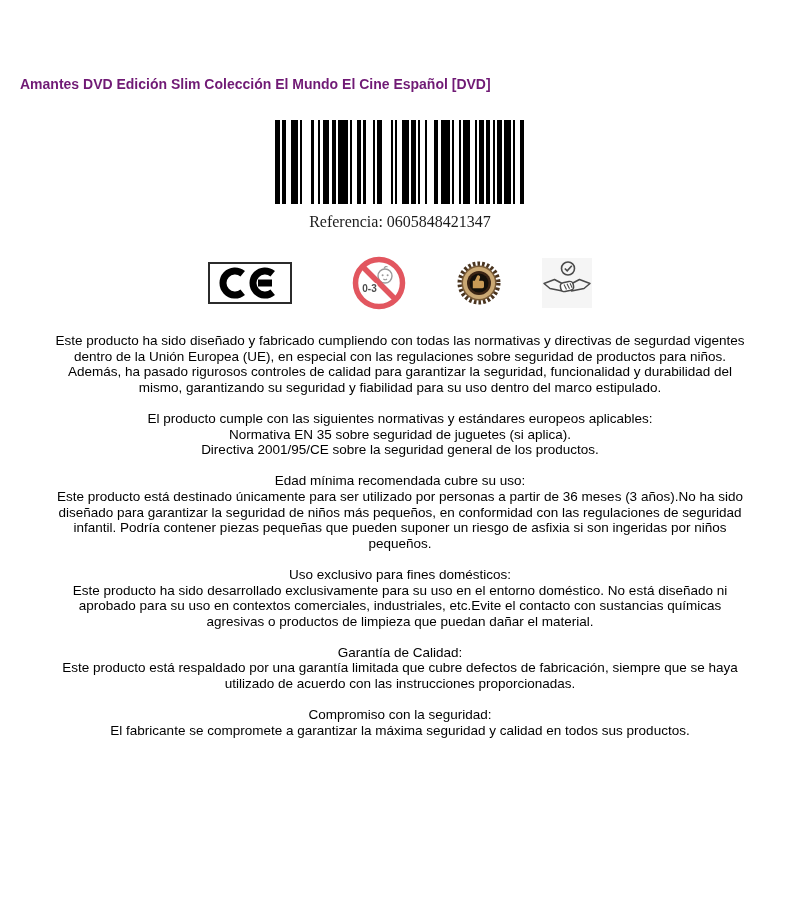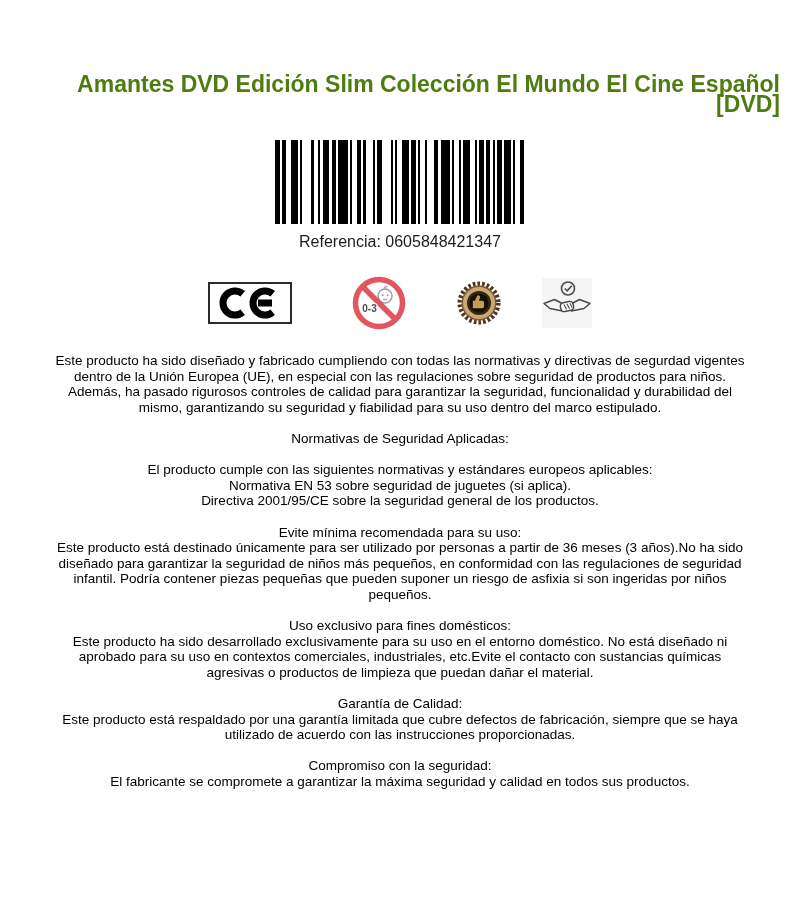--- a/index.html
+++ b/index.html
@@ -3,32 +3,32 @@
 <meta charset="utf-8">
 <style>
   html,body{margin:0;padding:0;background:#ffffff;}
   body{
     width:800px;height:920px;overflow:hidden;
     font-family:"Liberation Sans","DejaVu Sans",sans-serif;
     color:#000;
   }
   .page{width:800px;height:920px;position:relative;}
   .title{
-    margin:74px auto 0;width:760px;text-align:right;
-    font-size:23px;font-weight:bold;line-height:20px;color:#4d7c0f;
+    margin:74px auto 0;width:760px;text-align:left;
+    font-size:14px;font-weight:bold;line-height:20px;color:#701a75;
   }
   .barcode{
     margin:26px auto 0;width:250px;height:84px;
     display:flex;align-items:stretch;
   }
   .barcode .bar{background:#000;height:100%;}
   .barcode .space{background:#fff;height:100%;}
   .reference{
     margin:9px auto 4px;text-align:center;
-    font-size:16px;line-height:18px;color:#1c1c1c;
+    font-size:16px;line-height:18px;color:#1c1c1c;font-family:Liberation Serif, serif;
   }
   .icons-row{
     margin:24px auto 0;height:56px;width:800px;
     display:flex;justify-content:center;align-items:center;
   }
   .icon{display:flex;align-items:center;}
   .icon-ce{margin-right:60px;}
   .icon-age{margin-right:50px;}
   .icon-seal{margin-right:40px;}
   .sections{
@@ -172,29 +172,26 @@
       </svg>
     </span>
 
   </div>
 
   <div class="sections">
       <div class="block">
         <div class="line">Este producto ha sido diseñado y fabricado cumpliendo con todas las normativas y directivas de segurdad vigentes dentro de la Unión Europea (UE), en especial con las regulaciones sobre seguridad de productos para niños. Además, ha pasado rigurosos controles de calidad para garantizar la seguridad, funcionalidad y durabilidad del mismo, garantizando su seguridad y fiabilidad para su uso dentro del marco estipulado.</div>
       </div>
       <div class="block">
-        <div class="line">Normativas de Seguridad Aplicadas:</div>
-      </div>
-      <div class="block">
         <div class="line">El producto cumple con las siguientes normativas y estándares europeos aplicables:</div>
-        <div class="line">Normativa EN 53 sobre seguridad de juguetes (si aplica).</div>
+        <div class="line">Normativa EN 35 sobre seguridad de juguetes (si aplica).</div>
         <div class="line">Directiva 2001/95/CE sobre la seguridad general de los productos.</div>
       </div>
       <div class="block">
-        <div class="line">Evite mínima recomendada para su uso:</div>
+        <div class="line">Edad mínima recomendada cubre su uso:</div>
         <div class="line">Este producto está destinado únicamente para ser utilizado por personas a partir de 36 meses (3 años).No ha sido diseñado para garantizar la seguridad de niños más pequeños, en conformidad con las regulaciones de seguridad infantil. Podría contener piezas pequeñas que pueden suponer un riesgo de asfixia si son ingeridas por niños pequeños.</div>
       </div>
       <div class="block">
         <div class="line">Uso exclusivo para fines domésticos:</div>
         <div class="line">Este producto ha sido desarrollado exclusivamente para su uso en el entorno doméstico. No está diseñado ni aprobado para su uso en contextos comerciales, industriales, etc.Evite el contacto con sustancias químicas agresivas o productos de limpieza que puedan dañar el material.</div>
       </div>
       <div class="block">
         <div class="line">Garantía de Calidad:</div>
         <div class="line">Este producto está respaldado por una garantía limitada que cubre defectos de fabricación, siempre que se haya utilizado de acuerdo con las instrucciones proporcionadas.</div>
       </div>

